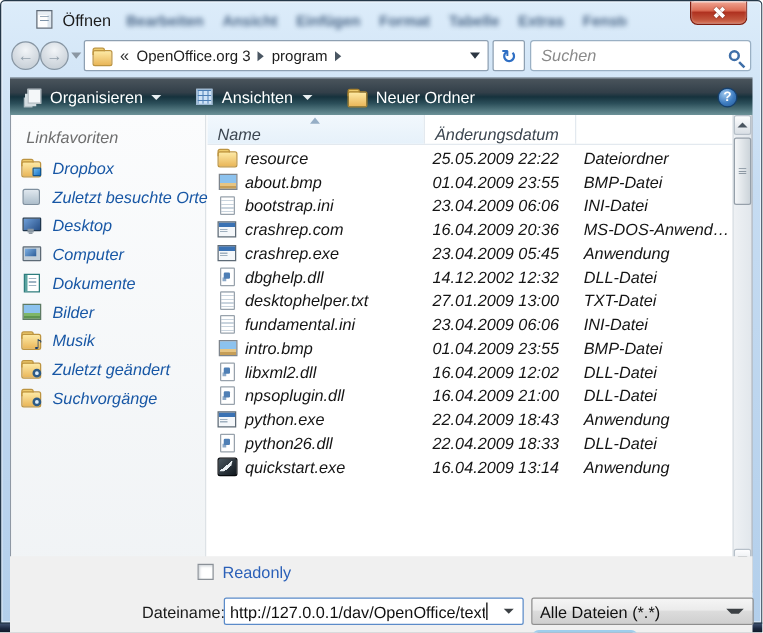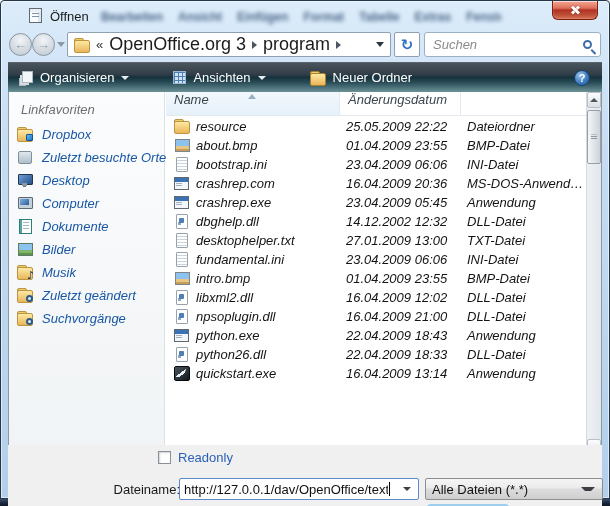--- a/index.html
+++ b/index.html
@@ -47,40 +47,40 @@
               border-right:4px solid transparent; border-top:5px solid #8b97a3; cursor:pointer; }
   .breadcrumb-box { position:absolute; left:60px; top:0; width:324px; height:25px; background:#fff;
                     border:1px solid #8ea0b2; border-radius:2px; display:flex; align-items:center;
                     padding:0 6px; gap:6px; cursor:pointer; }
   .bc-folder { width:16px; height:13px; position:relative; }
   .bc-folder::before { content:""; position:absolute; left:0; top:0; width:8px; height:4px;
                        background:#eecb6c; border:1px solid #bd9440; border-radius:2px 2px 0 0; }
   .bc-folder::after { content:""; position:absolute; left:0; top:2px; width:14px; height:11px;
                        background:linear-gradient(180deg,#fde9a4,#e9b659); border:1px solid #bd9440; border-radius:2px; }
   .bc-chev { color:#333; font-size:13px; }
-  .crumb { color:#1c1c1c; font-size:18px; white-space:nowrap; cursor:pointer; }
+  .crumb { color:#1c1c1c; font-size:12px; white-space:nowrap; cursor:pointer; }
   .crumb-sep { width:0; height:0; border-top:4px solid transparent; border-bottom:4px solid transparent;
                border-left:5px solid #4a5662; }
   .addr-drop { margin-left:auto; border-left:4px solid transparent; border-right:4px solid transparent;
                border-top:5px solid #2c3642; cursor:pointer; }
   .refresh-btn { position:absolute; left:387px; top:0; width:26px; height:25px; background:#fff;
                  border:1px solid #8ea0b2; border-radius:2px; color:#2f6fc4; font-size:15px; font-weight:bold;
                  display:flex; align-items:center; justify-content:center; cursor:pointer; font-family:"DejaVu Sans",sans-serif; }
   .search-box { position:absolute; left:417px; top:0; right:2px; height:25px; background:#fff;
                 border:1px solid #9ab0c4; border-radius:3px; display:flex; align-items:center;
                 padding:0 8px; cursor:text; }
   .search-ph { color:#8a8a8a; font-style:italic; font-size:13px; }
   .search-icon { margin-left:auto; width:9px; height:9px; border:2px solid #3f6fa8; border-radius:50%; position:relative; }
   .search-icon::after { content:""; position:absolute; left:7px; top:7px; width:6px; height:2px;
                 background:#3f6fa8; transform:rotate(45deg); transform-origin:0 0; }
 
   
   .toolbar { position:absolute; left:7px; top:61px; right:7px; height:30px;
              background:linear-gradient(180deg,#4a545c 0%,#323f49 38%,#16323d 50%,#2b4e59 68%,#6c9298 100%);
-             border-top:1px solid #5b646c; display:flex; align-items:center; padding:0 12px; gap:44px;
+             border-top:1px solid #5b646c; display:flex; align-items:center; padding:0 12px; gap:28px;
              color:#fff; font-size:13px; }
   .tb-item { display:flex; align-items:center; gap:7px; cursor:pointer; white-space:nowrap; }
   .tb-caret { border-left:4px solid transparent; border-right:4px solid transparent; border-top:4px solid #e9eef1; }
   .tb-pages { width:13px; height:13px; position:relative; }
   .tb-pages::after { content:""; position:absolute; right:0; top:0; width:9px; height:10px; background:#f4f7f9;
              border:1px solid #aeb9bf; box-shadow:-3px 3px 0 -1px #d3dde1,-5px 5px 0 -2px #aebcc2; }
   .tb-grid { width:13px; height:13px; background:#cfe3f7; border:1px solid #9cb8d2;
              background-image:linear-gradient(#4d7fb5 1px,transparent 1px),linear-gradient(90deg,#4d7fb5 1px,transparent 1px);
              background-size:4px 4px; }
   .tb-newfolder { width:16px; height:13px; position:relative; }
@@ -156,21 +156,21 @@
       background:#4f7fb5; border-radius:1px; box-shadow:-2px 3px 0 -1px #8aa8c8; }
   .ic[data-icon="quickstart"]::before { content:""; position:absolute; left:0; top:0; width:14px; height:13px;
       background:linear-gradient(135deg,#49565f 0%,#10171d 100%); border:1px solid #06090c; border-radius:2px; }
   .ic[data-icon="quickstart"]::after { content:""; position:absolute; left:3px; top:2px; width:8px; height:9px;
       background:linear-gradient(315deg,transparent 0 3px,#e9eff3 3px 6px,transparent 6px); transform:skewX(-15deg); }
 
   
   .filearea { position:absolute; left:157px; right:0; top:0; bottom:0; background:#fff; }
   .list-header { position:absolute; left:0; top:0; right:15px; height:24px; background:#fff;
                  border-bottom:1px solid #e3e9ef; color:#3c4650; font-size:13px; }
-  .col { position:absolute; top:0; bottom:0; display:flex; align-items:flex-start; padding-left:8px;
+  .col { position:absolute; top:0; bottom:0; display:flex; align-items:flex-end; padding-left:8px;
          border-right:1px solid #e3e9ef; cursor:pointer; white-space:nowrap; overflow:hidden; }
   .col-name { left:0; width:174px; background:linear-gradient(180deg,#f2f8fd,#e6f1fa); }
   .col-date { left:174px; width:121px; }
   .col-type { left:295px; width:126px; }
   .col-size { left:421px; right:0; border-right:none; }
   .sort-asc { position:absolute; left:82px; top:2px; border-left:4px solid transparent;
               border-right:4px solid transparent; border-bottom:5px solid #96aec6; }
   .rows { position:absolute; left:0; top:25px; right:15px; bottom:18px; overflow:hidden; }
   .frow { position:relative; height:19px; cursor:pointer; }
   .frow .ic { position:absolute; left:8px; top:2px; }

